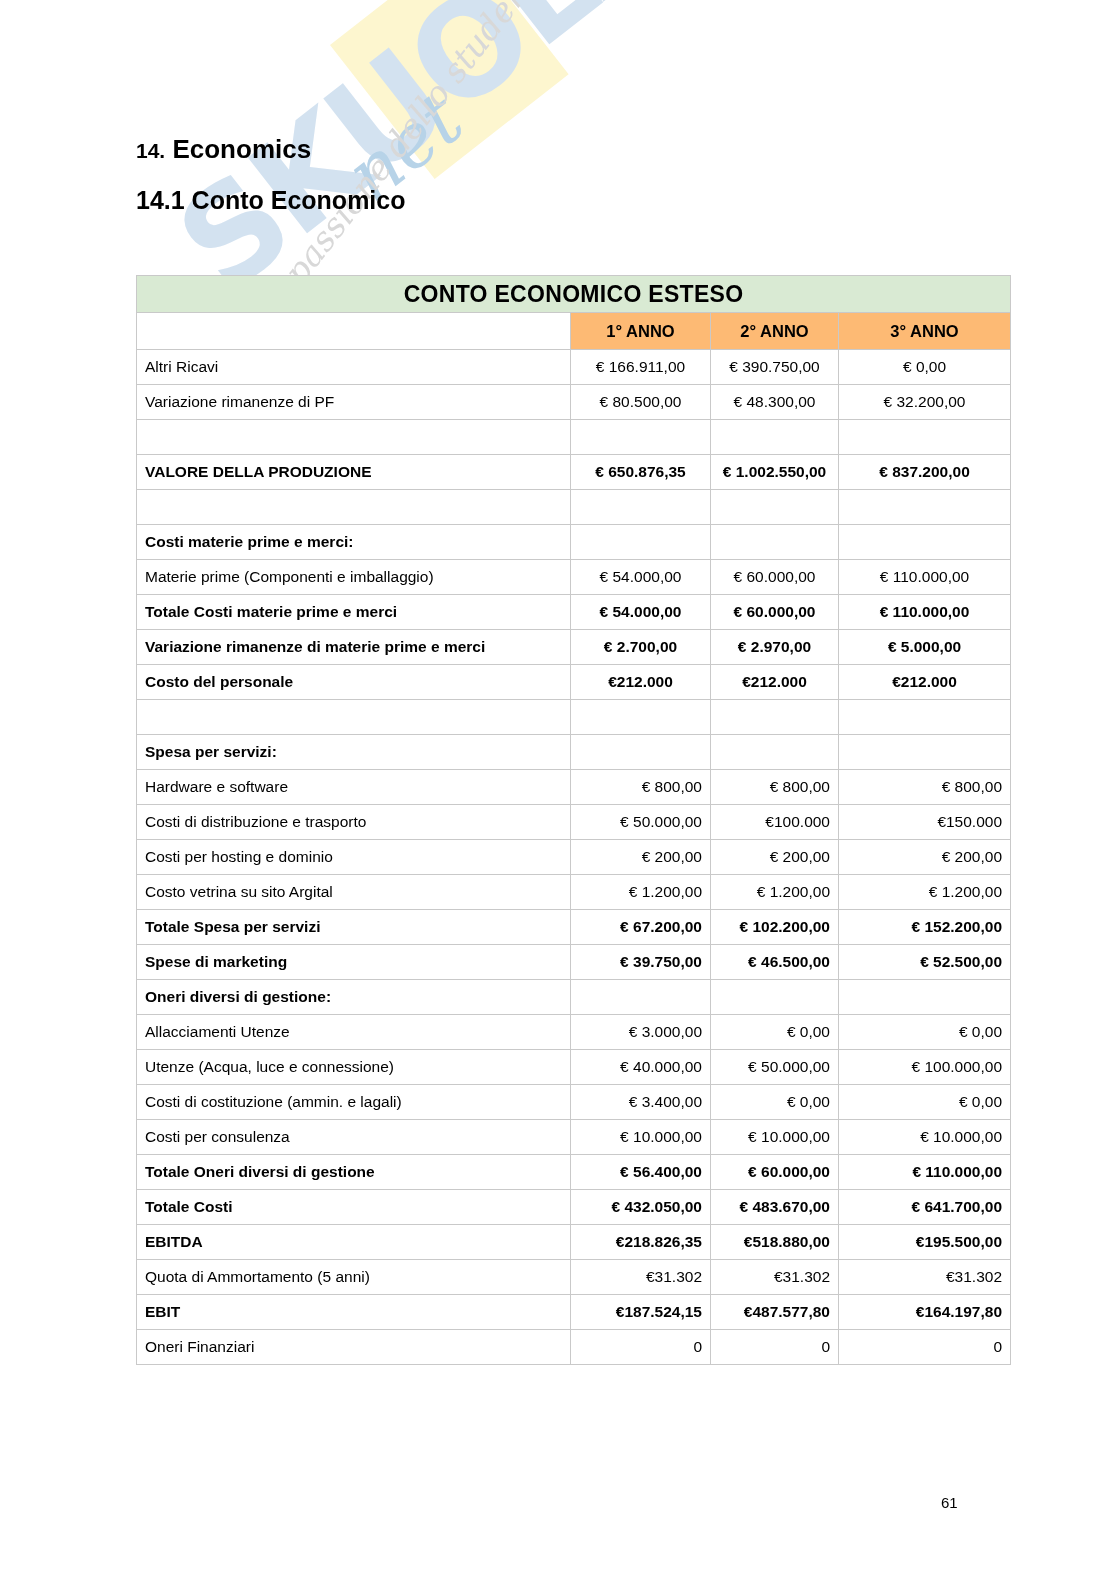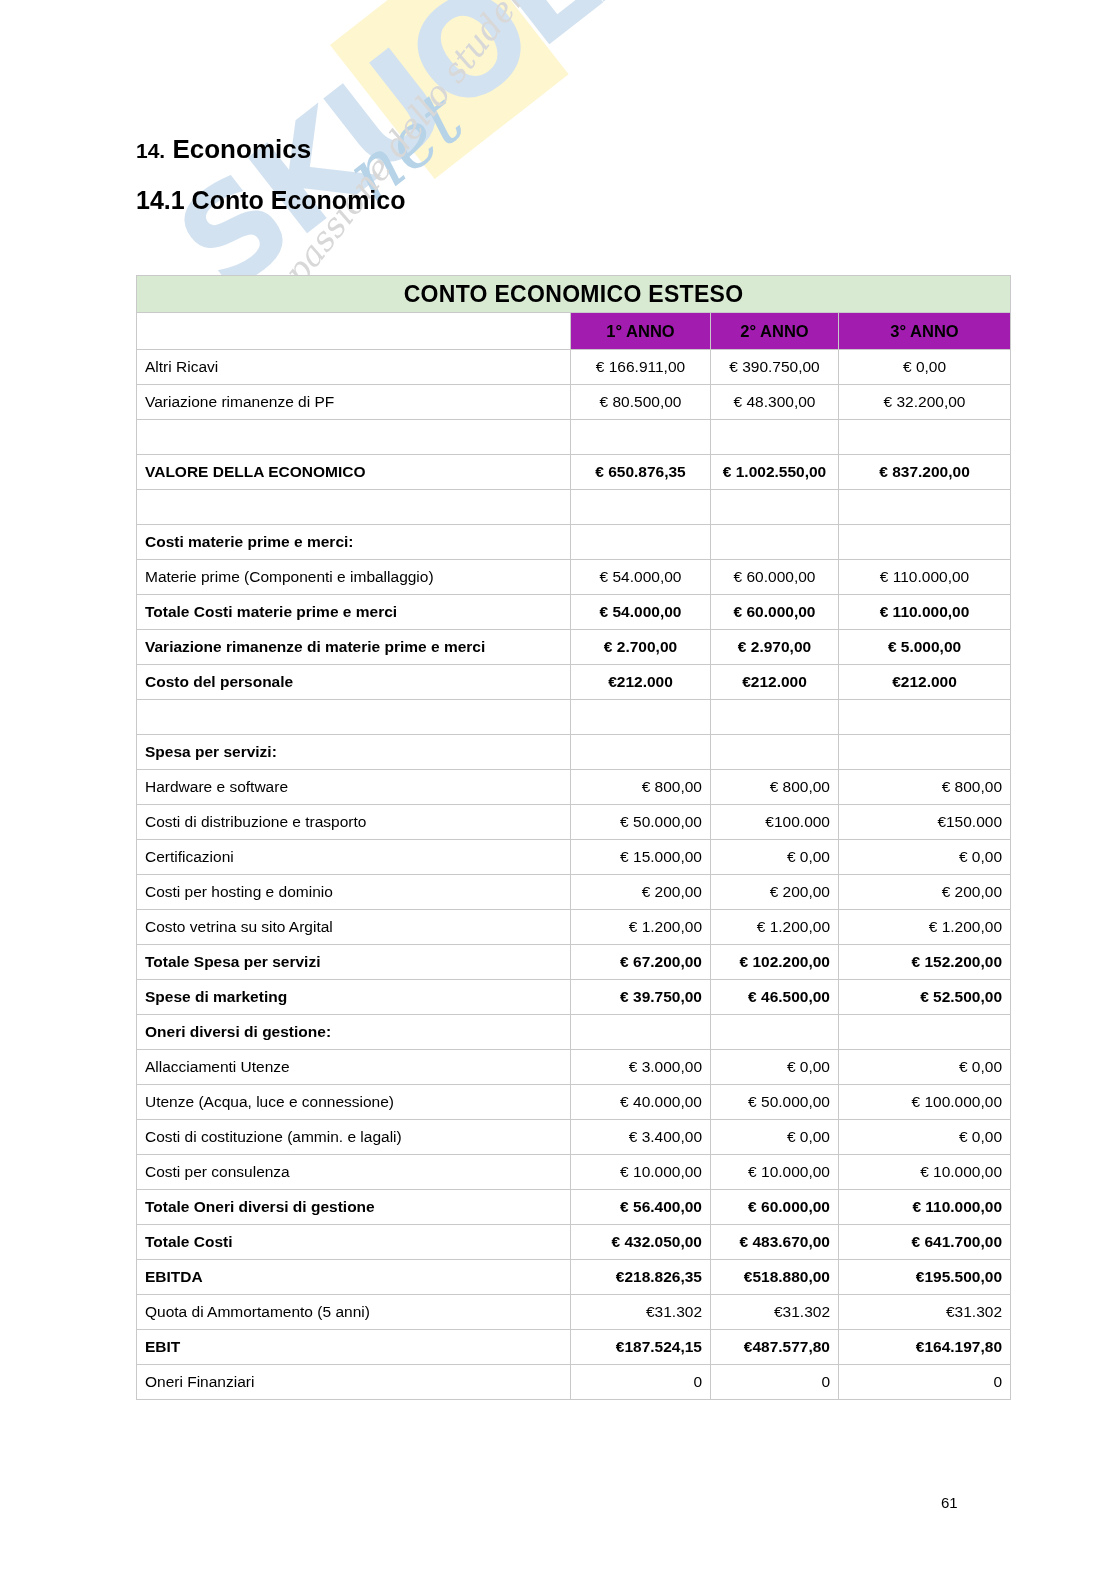--- a/index.html
+++ b/index.html
@@ -116,21 +116,21 @@
     font-weight: bold !important;
     font-size: 23px;
     letter-spacing: 0.3px;
     height: 36px !important;
   }
   .yr-blank {
     background: #ffffff;
     border-right: 1px solid #c9c9c9 !important;
   }
   .yr {
-    background: #a21caf;
+    background: #fdba74;
     text-align: center;
     font-weight: bold !important;
     font-size: 16.5px;
     height: 36px !important;
   }
 
   .lbl { text-align: left; }
   .bold { font-weight: bold !important; }
   .num-r { text-align: right; padding-right: 12px; }
   .num-c { text-align: center; }
@@ -195,21 +195,21 @@
           <td class="num-c">€ 48.300,00</td>
           <td class="num-c">€ 32.200,00</td>
         </tr>
         <tr class="spacer">
           <td class="lbl"></td>
           <td class="num-c"></td>
           <td class="num-c"></td>
           <td class="num-c"></td>
         </tr>
         <tr class="tall">
-          <td class="lbl bold">VALORE DELLA ECONOMICO</td>
+          <td class="lbl bold">VALORE DELLA PRODUZIONE</td>
           <td class="num-c bold">€ 650.876,35</td>
           <td class="num-c bold">€ 1.002.550,00</td>
           <td class="num-c bold">€ 837.200,00</td>
         </tr>
         <tr class="spacer">
           <td class="lbl"></td>
           <td class="num-c"></td>
           <td class="num-c"></td>
           <td class="num-c"></td>
         </tr>
@@ -261,26 +261,20 @@
           <td class="num-r">€ 800,00</td>
           <td class="num-r">€ 800,00</td>
         </tr>
         <tr>
           <td class="lbl">Costi di distribuzione e trasporto</td>
           <td class="num-r">€ 50.000,00</td>
           <td class="num-r">€100.000</td>
           <td class="num-r">€150.000</td>
         </tr>
         <tr>
-          <td class="lbl">Certificazioni</td>
-          <td class="num-r">€ 15.000,00</td>
-          <td class="num-r">€ 0,00</td>
-          <td class="num-r">€ 0,00</td>
-        </tr>
-        <tr>
           <td class="lbl">Costi per hosting e dominio</td>
           <td class="num-r">€ 200,00</td>
           <td class="num-r">€ 200,00</td>
           <td class="num-r">€ 200,00</td>
         </tr>
         <tr>
           <td class="lbl">Costo vetrina su sito Argital</td>
           <td class="num-r">€ 1.200,00</td>
           <td class="num-r">€ 1.200,00</td>
           <td class="num-r">€ 1.200,00</td>

